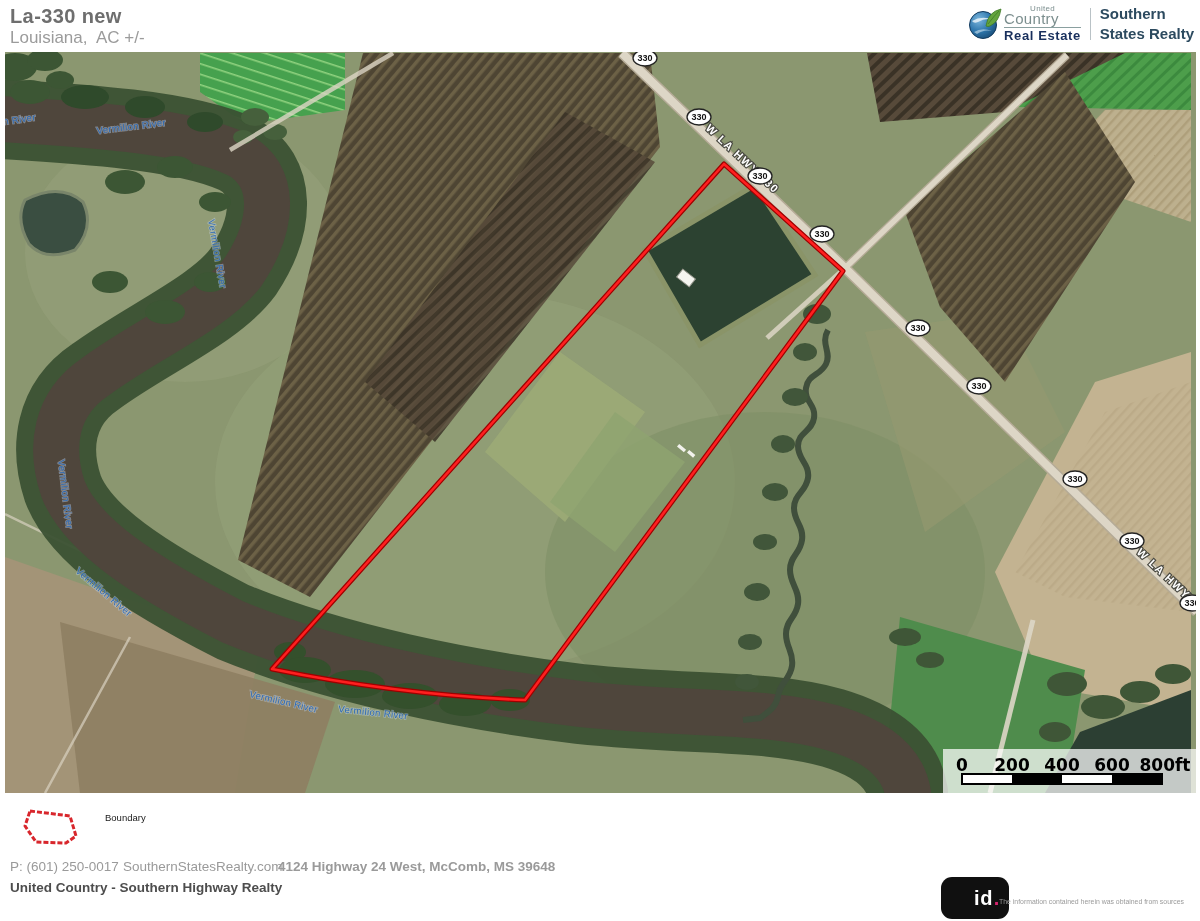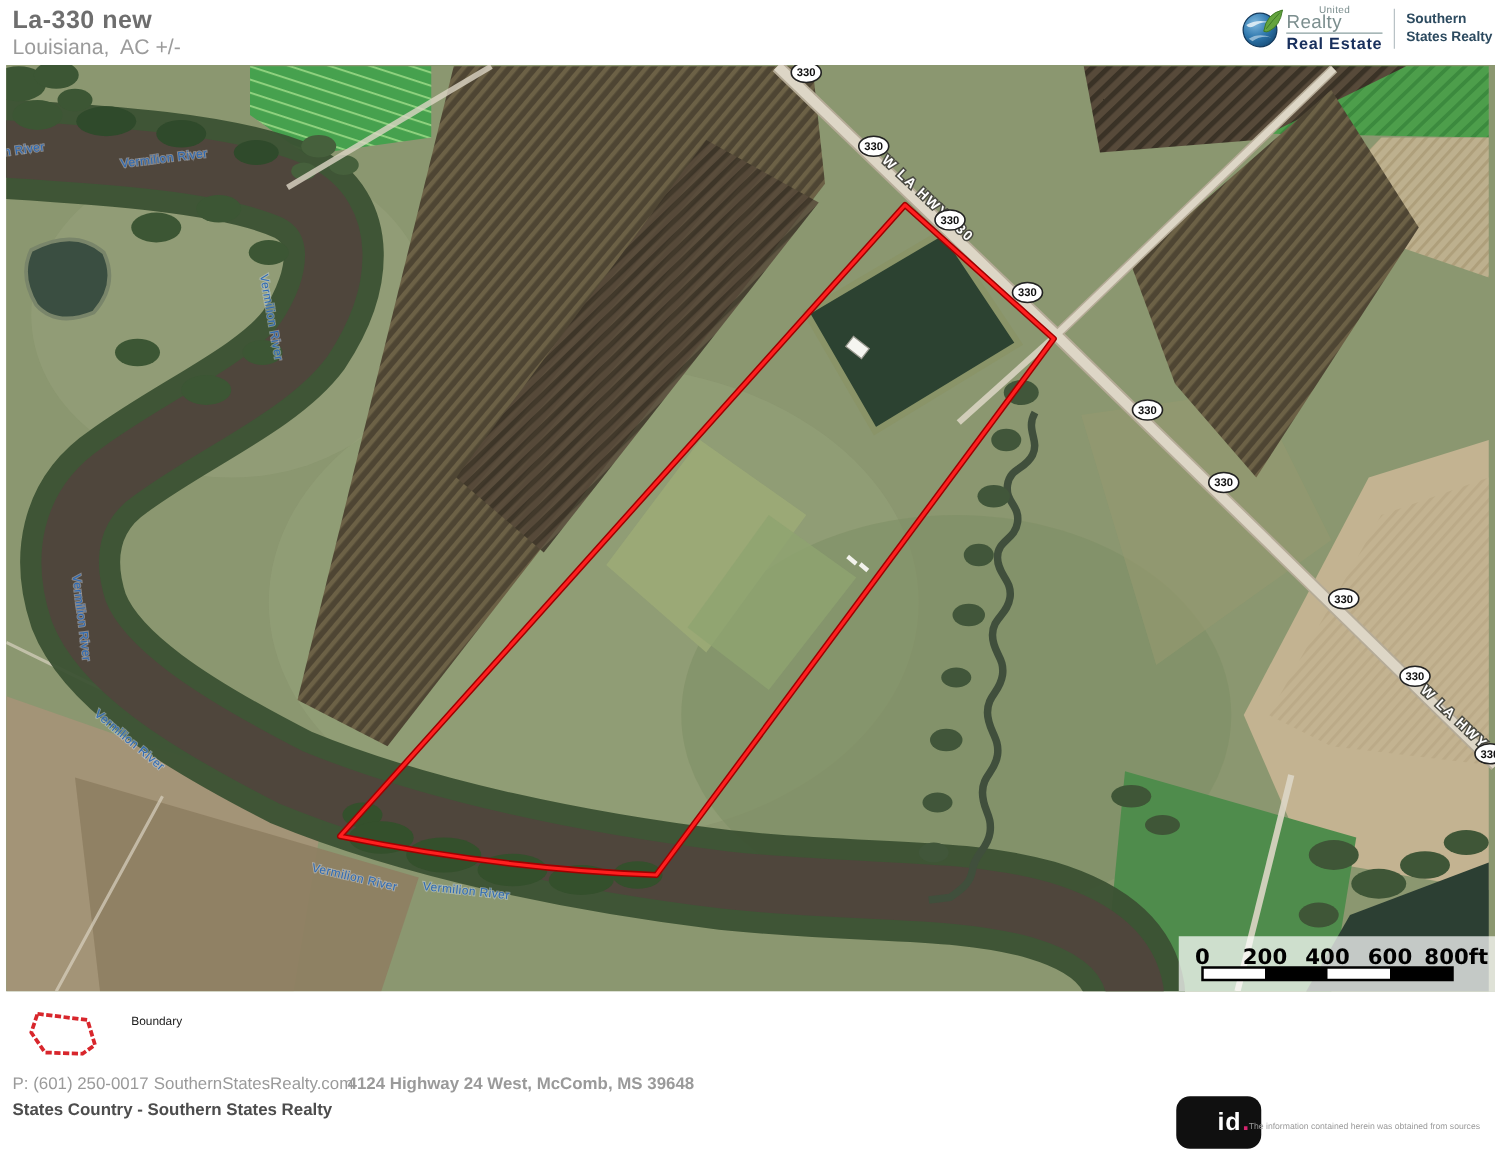--- a/index.html
+++ b/index.html
@@ -9,21 +9,21 @@
   .hdr-title{position:absolute;left:10px;top:5px;font-size:20px;font-weight:bold;color:#6e6e6e;letter-spacing:.4px;}
   .hdr-sub{position:absolute;left:10px;top:28px;font-size:17px;color:#9b9b9b;white-space:pre;}
   .brand{position:absolute;right:6px;top:4px;display:flex;align-items:center;gap:9px;}
   .uc-block{display:flex;align-items:center;gap:2px;}
   .uc-text{display:flex;flex-direction:column;line-height:1;}
   .uc-united{font-size:8px;color:#7b8e8e;margin-left:26px;letter-spacing:.3px;}
   .uc-country{font-size:15px;color:#7b8e8e;margin-top:-2px;letter-spacing:.3px;}
   .uc-rule{height:1px;background:#8aa0a0;margin:1px 0 1px 0;}
   .uc-re{font-size:13px;font-weight:bold;color:#182f5c;letter-spacing:.6px;}
   .brand-sep{width:1px;height:32px;background:#b9c2c6;}
-  .division{font-size:11px;font-weight:bold;color:#2c4a5f;line-height:1.3;}
+  .division{font-size:15px;font-weight:bold;color:#2c4a5f;line-height:1.3;}
 
   
   .map-wrap{position:absolute;left:5px;top:52px;width:1191px;height:741px;background:#8b9770;}
   .map-wrap svg{display:block;}
   text.shield-txt{font-size:9px;font-weight:bold;fill:#111;text-anchor:middle;}
   text.road-lbl{font-size:11px;font-weight:bold;fill:#fff;letter-spacing:1.5px;stroke:#4a4a42;stroke-width:2.4px;paint-order:stroke;}
   text.river-lbl{font-size:9.5px;fill:#2d6ab5;letter-spacing:.4px;stroke:#c9d8e8;stroke-width:1.6px;paint-order:stroke;stroke-opacity:.45;}
   text.scale-txt{font-size:17px;font-weight:bold;fill:#000;text-anchor:middle;font-family:"DejaVu Sans","Liberation Sans",sans-serif;}
 
   
@@ -58,21 +58,21 @@
         </radialGradient>
       </defs>
       <circle cx="15" cy="19" r="13.5" fill="url(#glb)" stroke="#13395c" stroke-width="1"></circle>
       <path d="M4,15 Q14,9 26,14 Q18,11 10,16 Q6,18 4,15Z" fill="#e8f2f8" opacity=".85"></path>
       <path d="M6,26 Q14,21 24,25 Q16,23 9,28Z" fill="#cfe3ef" opacity=".6"></path>
       <path d="M18,20 Q20,6 33,3 Q31,16 22,20 Q20,21 18,20Z" fill="#64a43e" stroke="#3f7a27" stroke-width=".8"></path>
       <path d="M20,18 Q26,10 31,5" stroke="#3f7a27" stroke-width=".8" fill="none"></path>
     </svg>
     <div class="uc-text">
       <span class="uc-united">United</span>
-      <span class="uc-country">Realty</span>
+      <span class="uc-country">Country</span>
       <span class="uc-rule"></span>
       <span class="uc-re">Real Estate</span>
     </div>
   </div>
   <div class="brand-sep"></div>
   <div class="division">
     <div>Southern</div>
     <div>States Realty</div>
   </div>
 </div>
@@ -281,21 +281,21 @@
 </svg>
 </div>
 
 <div class="legend">
   <svg width="62" height="45" viewBox="0 0 62 45">
     <polygon points="8,8 48,13 54,33 44,40 14,39 3,23" fill="none" stroke="#d8262c" stroke-width="3" stroke-dasharray="5,2" stroke-linejoin="round"></polygon>
   </svg>
   <span class="legend-label">Boundary</span>
 </div>
 
-<div class="footer-company">States Country - Southern States Realty</div>
+<div class="footer-company">United Country - Southern Highway Realty</div>
 <span class="footer-line f-phone">P: (601) 250-0017</span>
 <span class="footer-line f-web">SouthernStatesRealty.com</span>
 <span class="footer-line f-addr">4124 Highway 24 West, McComb, MS 39648</span>
 
 <div class="landid">
   <span>id</span>
     <span class="dot">.</span>
 </div>
 <div class="disclaimer">
   <div>The information contained herein was obtained from sources</div>

